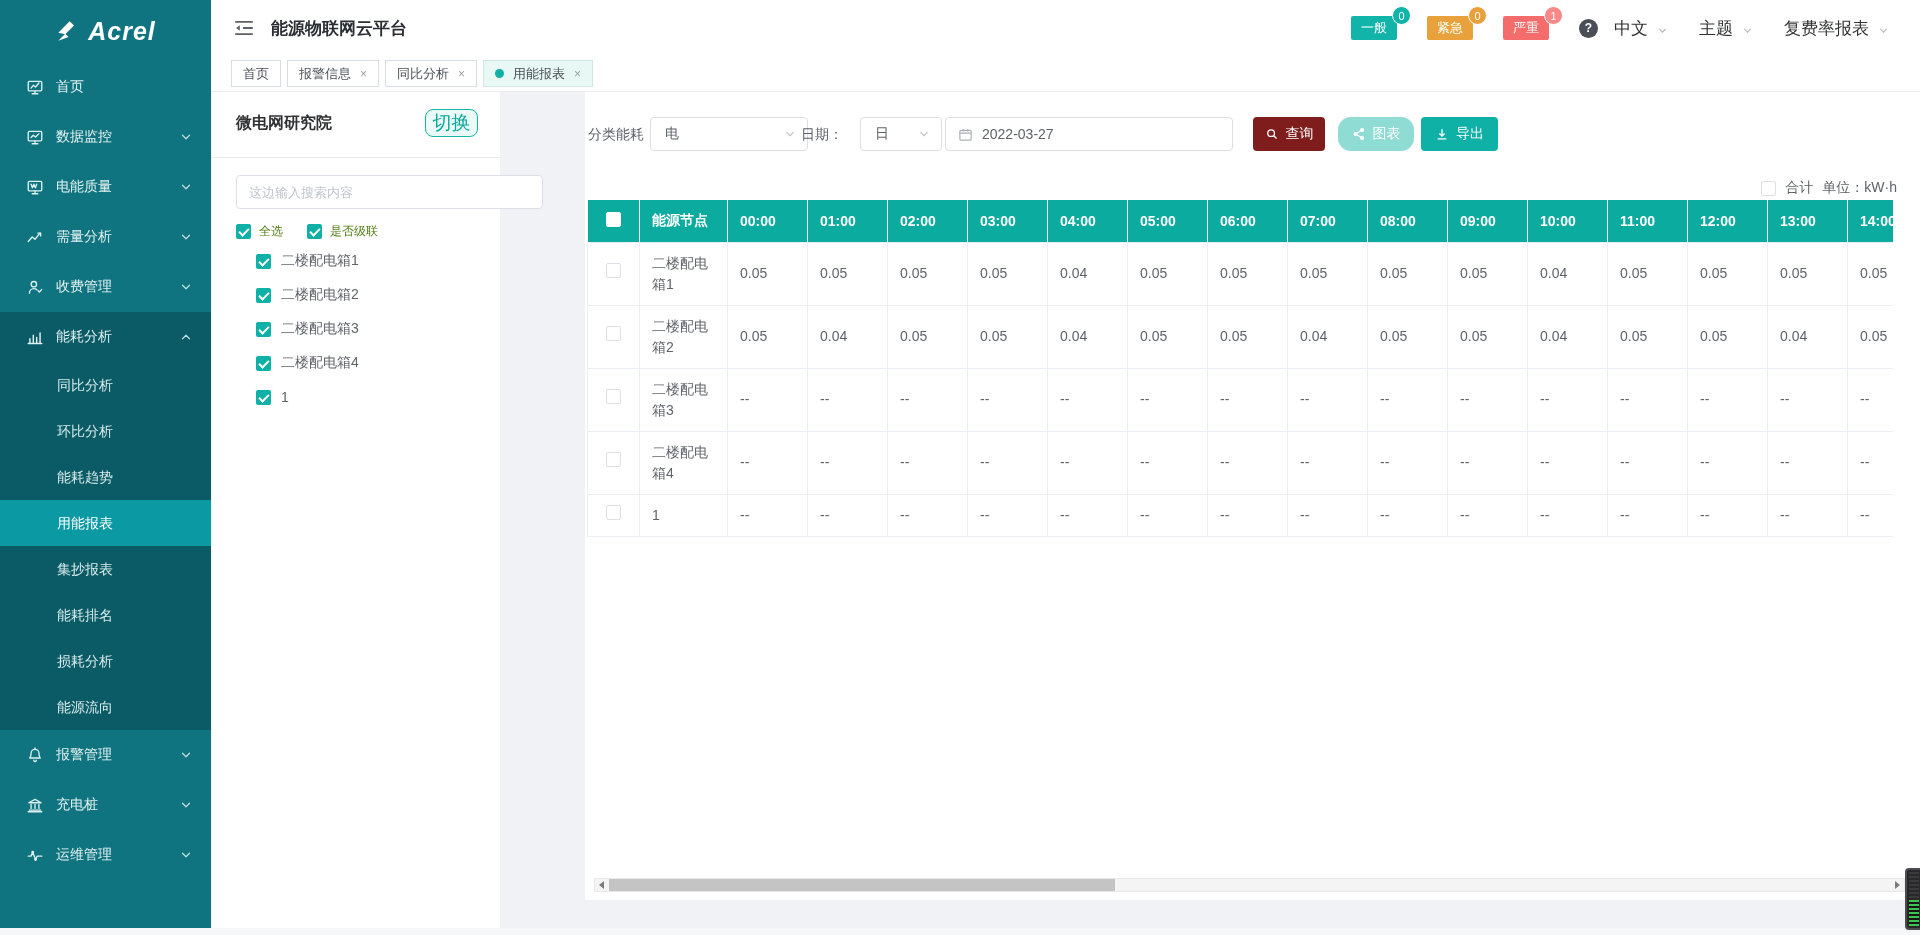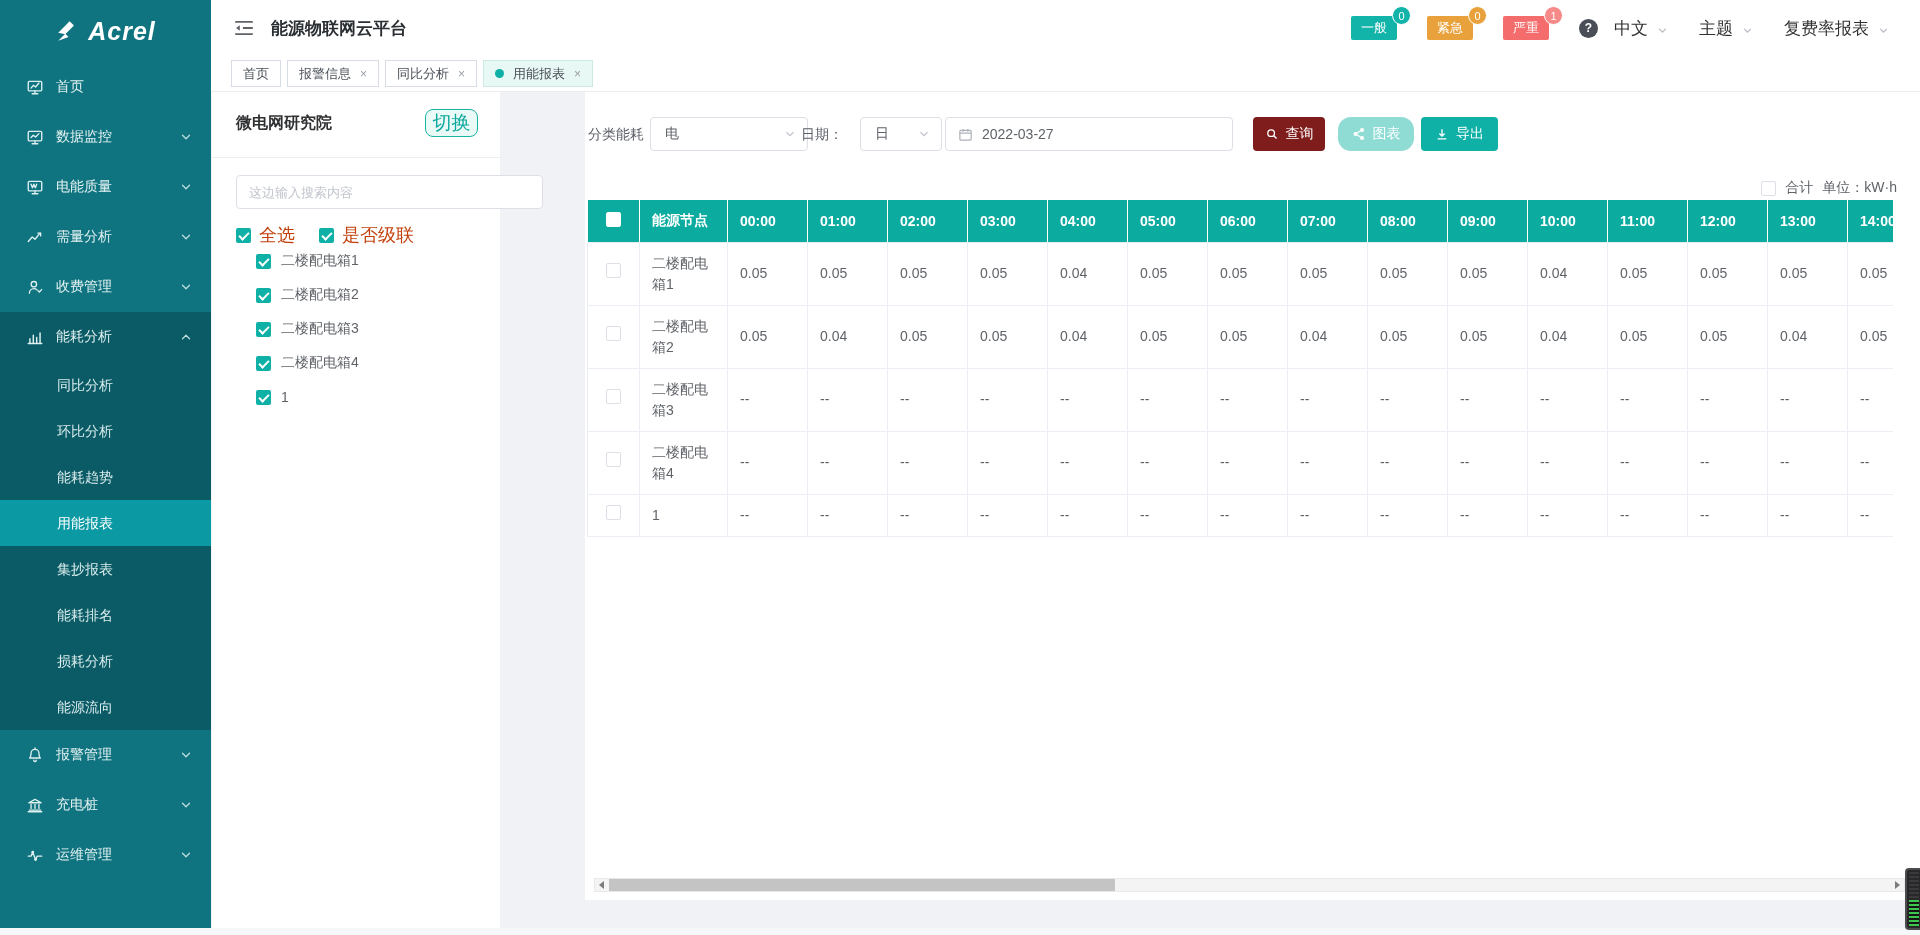--- a/index.html
+++ b/index.html
@@ -45,21 +45,21 @@
 
   
   .tree-panel { position:absolute; left:212px; top:92px; width:288px; height:838px; background:#fff; z-index:1; }
   .tp-title { position:absolute; left:24px; top:21px; font-size:16px; font-weight:bold; color:#303133; }
   .switch-btn { position:absolute; right:22px; top:17px; width:53px; height:28px; background:#eafaf7; border:1px solid #1ab4a4; border-radius:8px; color:#0da89d; font-size:19px; display:flex; align-items:center; justify-content:center; cursor:pointer; }
   .tp-divider { position:absolute; left:0; top:65px; width:100%; height:1px; background:#ececec; }
   .tree-search { position:absolute; left:24px; top:83px; width:307px; height:34px; border:1px solid #dcdfe6; border-radius:4px; padding:0 12px; font-size:13px; color:#606266; outline:none; }
   .tree-search::placeholder { color:#c0c4cc; }
   .cb-row { position:absolute; left:24px; top:131px; display:flex; align-items:center; }
   .cb-row .grp { display:flex; align-items:center; gap:8px; margin-right:24px; cursor:pointer; }
-  .cb-row .grp-lbl { font-size:18px; color:#c2410c; }
+  .cb-row .grp-lbl { font-size:12px; color:#4d7c0f; }
   .tree-nodes { position:absolute; left:44px; top:152px; }
   .node-row { height:34px; display:flex; align-items:center; gap:10px; cursor:pointer; }
   .node-lbl { font-size:14px; color:#5f6368; }
 
   
   .cb { width:15px; height:15px; border-radius:2px; display:inline-block; position:relative; flex:none; cursor:pointer; }
   .cb.checked { background:#0fb0a5; }
   .cb.checked::after { content:''; position:absolute; left:5px; top:2px; width:4px; height:8px; border:solid #fff; border-width:0 2px 2px 0; transform:rotate(45deg); }
   .cb.empty { background:#fff; border:1px solid #dcdfe6; }
   .cb.solid { background:#fff; border:1px solid #fff; }

